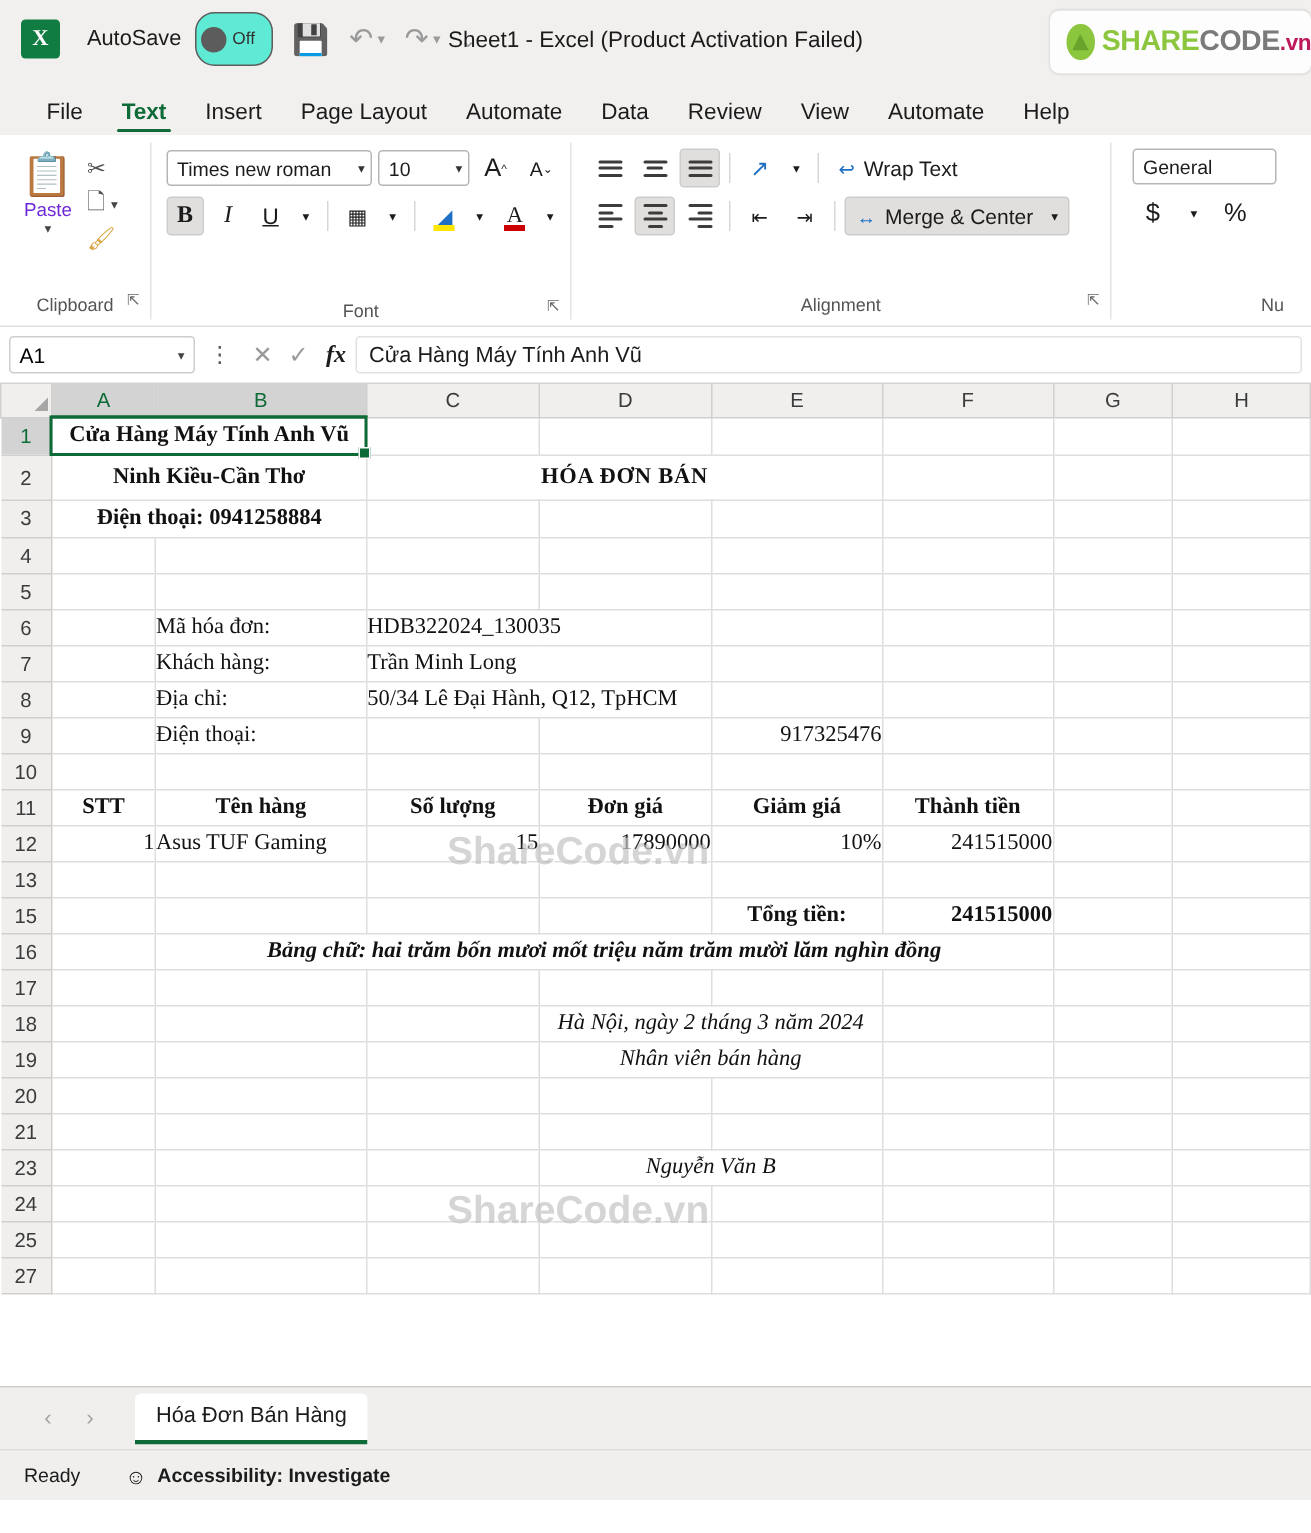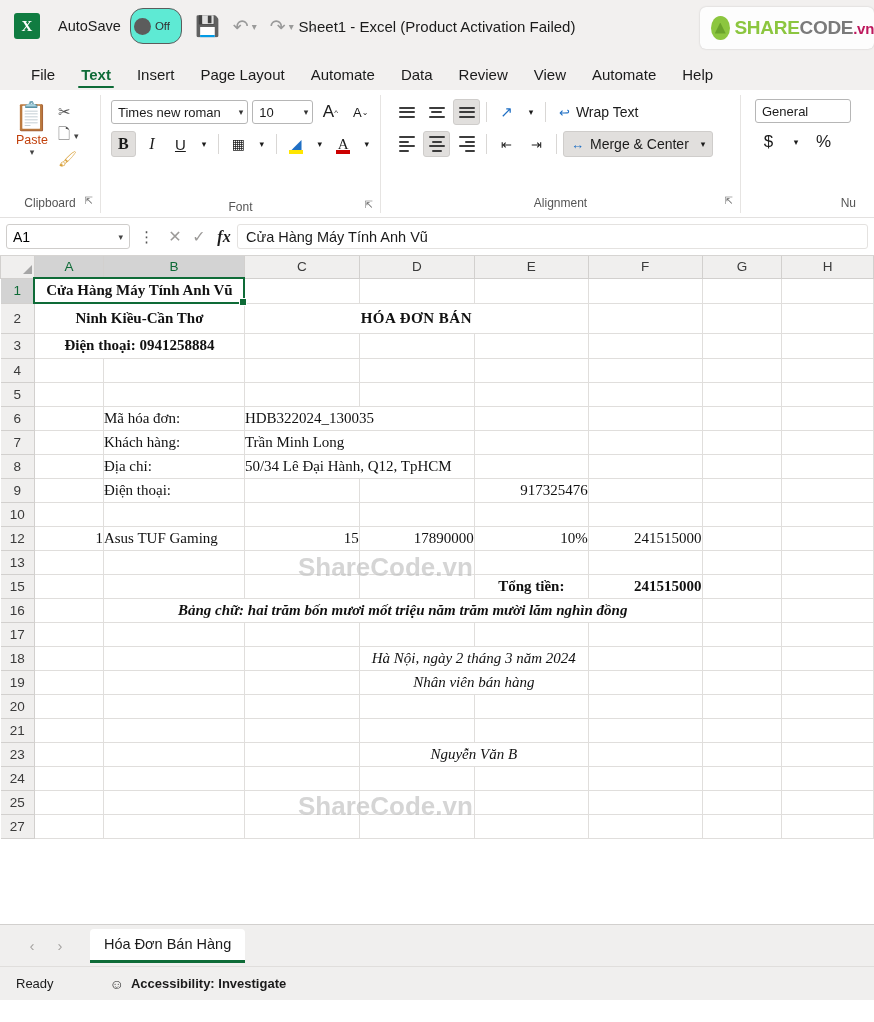--- a/index.html
+++ b/index.html
@@ -96,21 +96,21 @@
     position: absolute; right: 7px; bottom: 2px; font-size: 10px; color: #666;
   }
 
   
   .grp-clipboard { width: 100px; }
   .paste-btn {
     width: 52px; display: flex; flex-direction: column; align-items: center;
     padding-top: 3px;
   }
   .paste-ico { font-size: 28px; line-height: 30px; color: #d9a13b; }
-  .paste-lbl { font-size: 12.5px; color: #c2410c; margin-top: 1px; }
+  .paste-lbl { font-size: 12.5px; color: #6d28d9; margin-top: 1px; }
   .paste-chev { font-size: 9px; color: #444; line-height: 10px; }
   .clip-side { display: flex; flex-direction: column; gap: 2px; padding-top: 4px; }
   .clip-side-row { display: flex; align-items: center; font-size: 15px; color: #555; }
   .mini-chev { font-size: 9px; color: #444; margin-left: 4px; }
 
   
   .grp-font { width: 280px; gap: 36px; }
   .fgrid { display: flex; flex-direction: column; gap: 6px; width: 100%; padding-left: 4px;}
   .frow { display: flex; align-items: center; gap: 4px; }
   .combo {
@@ -261,21 +261,21 @@
     display: flex; align-items: center; padding: 0 14px;
     font-size: 14.5px; color: #1b1b1b; border-bottom: 3px solid #0e6b37;
   }
 
   
   .statusbar {
     height: 34px; background: #f0efee; display: flex; align-items: center;
     padding-left: 16px; font-size: 13px; color: #1b1b1b;
     border-top: 1px solid #e0dedc;
   }
-  .status-ready { margin-right: 56px; }
+  .status-ready { margin-right: 30px; }
   .acc-item { display: flex; align-items: center; gap: 7px; font-weight: bold; }
   .acc-ico { font-size: 14px; font-weight: normal; }
 </style>
 </head>
 <body>
 
 <div class="titlebar">
   <div class="excel-logo">X</div>
   <div class="autosave-label">AutoSave</div>
   <div class="toggle">
@@ -616,20 +616,31 @@
           <td class="cell "></td>
           <td class="cell "></td>
           <td class="cell "></td>
           <td class="cell "></td>
           <td class="cell "></td>
           <td class="cell "></td>
           <td class="cell "></td>
           <td class="cell "></td>
         </tr>
         <tr style="height: 24px;">
+          <td class="rowhdr">11</td>
+          <td class="cell thead-cell" colspan="1">STT</td>
+          <td class="cell thead-cell" colspan="1">Tên hàng</td>
+          <td class="cell thead-cell" colspan="1">Số lượng</td>
+          <td class="cell thead-cell" colspan="1">Đơn giá</td>
+          <td class="cell thead-cell" colspan="1">Giảm giá</td>
+          <td class="cell thead-cell" colspan="1">Thành tiền</td>
+          <td class="cell "></td>
+          <td class="cell "></td>
+        </tr>
+        <tr style="height: 24px;">
           <td class="rowhdr">12</td>
           <td class="cell tbody-cell r" colspan="1">1</td>
           <td class="cell tbody-cell" colspan="1">Asus TUF Gaming</td>
           <td class="cell tbody-cell r" colspan="1">15</td>
           <td class="cell tbody-cell r" colspan="1">17890000</td>
           <td class="cell tbody-cell r" colspan="1">10%</td>
           <td class="cell tbody-cell r" colspan="1">241515000</td>
           <td class="cell "></td>
           <td class="cell "></td>
         </tr>

